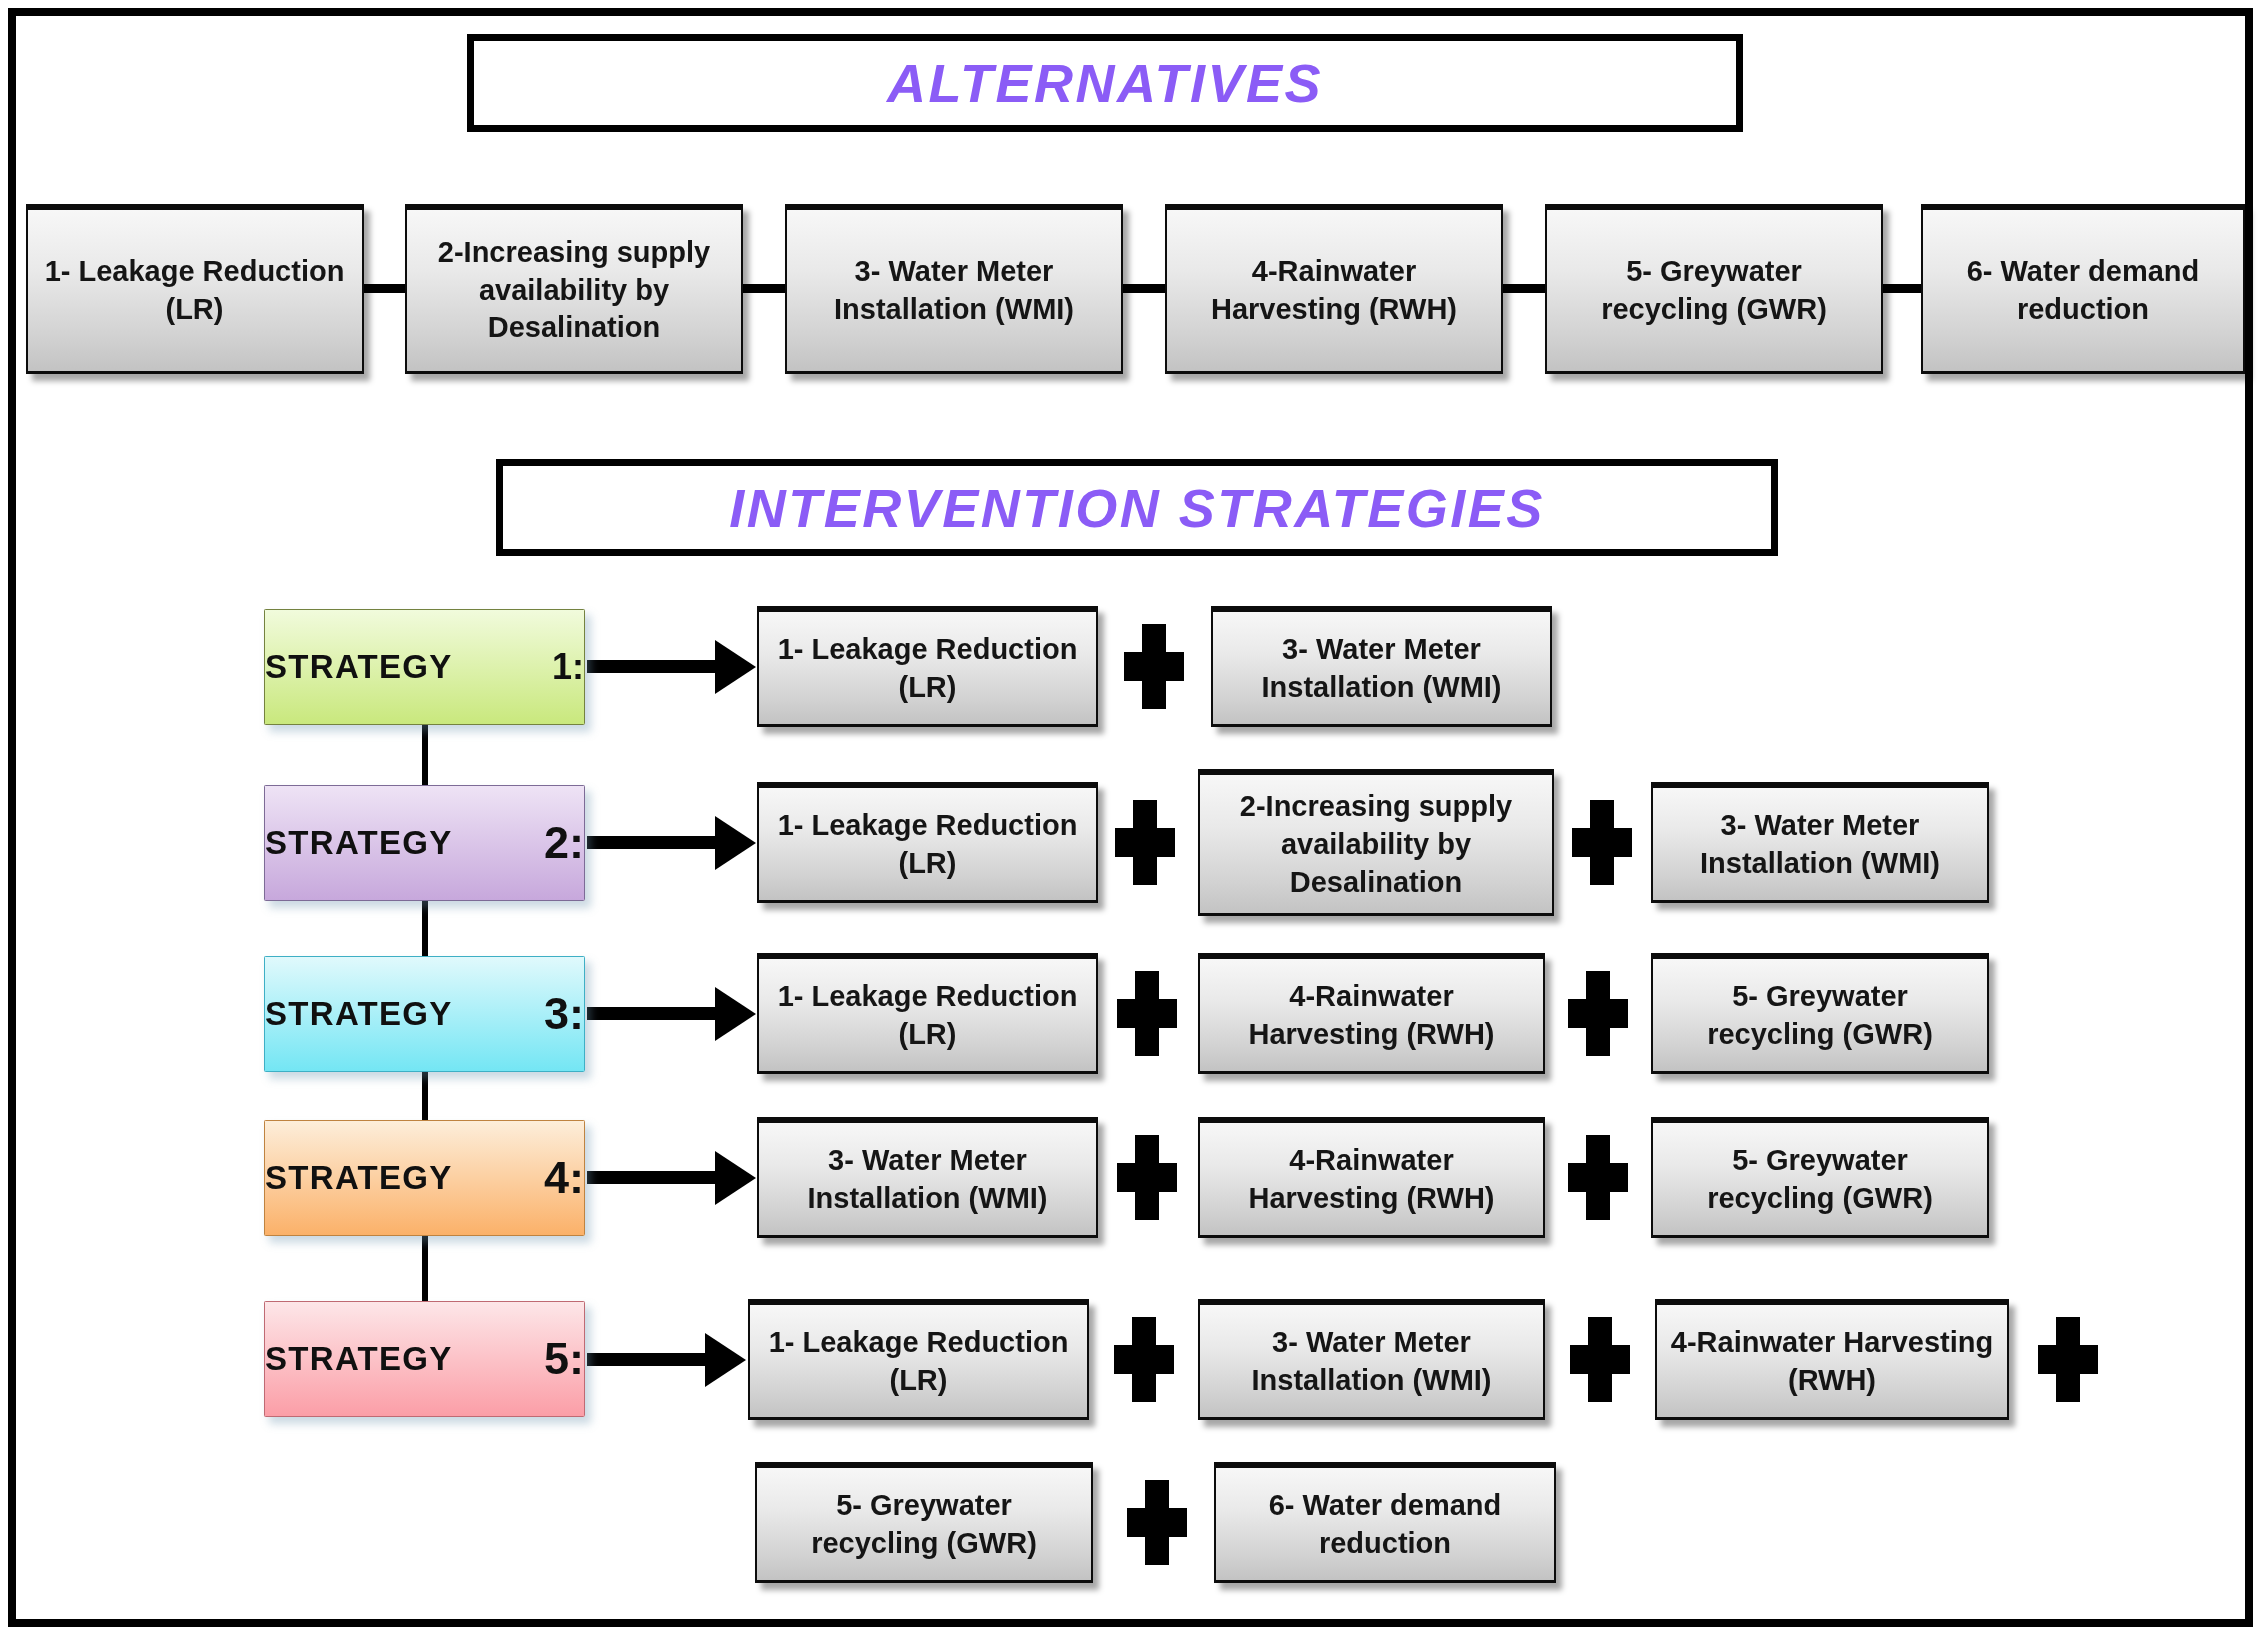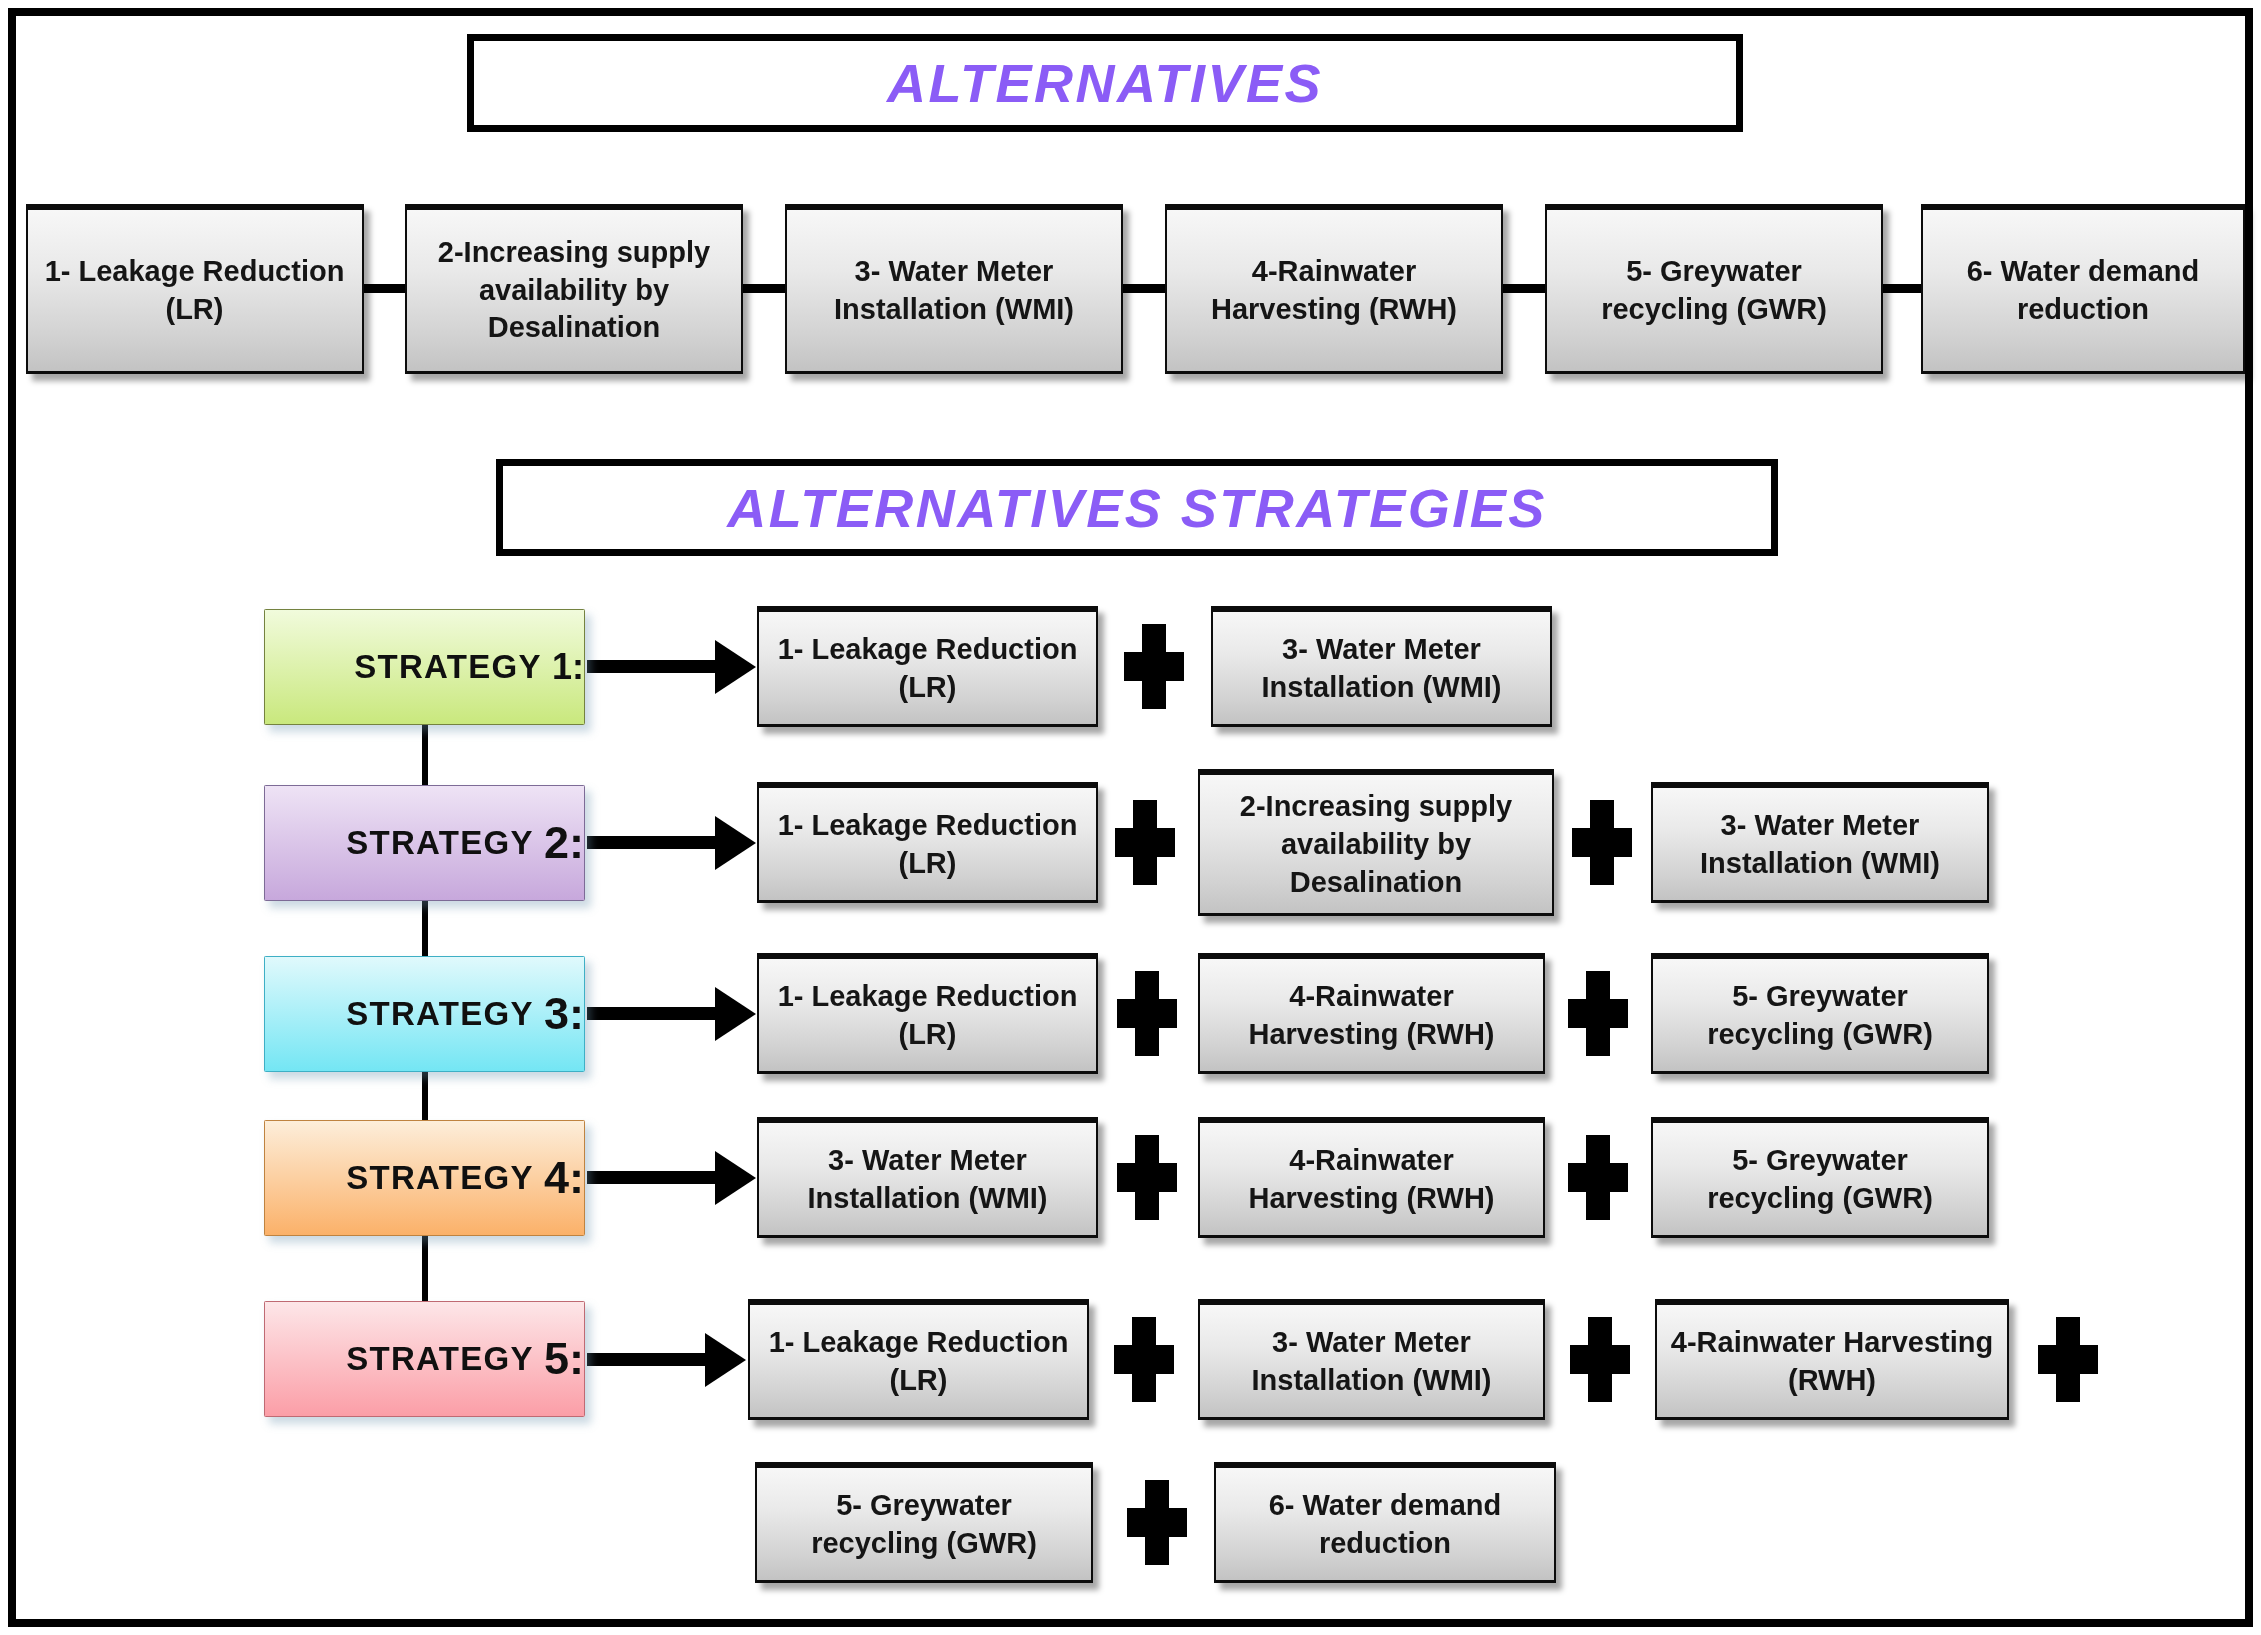--- a/index.html
+++ b/index.html
@@ -23,21 +23,21 @@
         display:flex;align-items:center;justify-content:center;text-align:center;
         font-weight:bold;color:#151515;}
   .alt-box{font-size:29px;line-height:1.3;padding:0 12.7px;}
   .sbox{font-size:29px;line-height:1.32;padding:0 12.7px;}
 
   
   .alt-line{position:absolute;left:191px;top:284px;width:1880px;height:9px;background:#000;z-index:1;}
 
   
   .slabel{position:absolute;width:321px;height:116px;box-sizing:border-box;z-index:2;
-          display:flex;align-items:center;justify-content:flex-end;
+          display:flex;align-items:center;justify-content:space-between;
           border:1.9px solid;border-radius:1.3px;
           box-shadow:5.1px 6.4px 9px rgba(110,150,175,0.35);
           font-weight:bold;color:#101010;white-space:nowrap;}
   .sname{font-size:33px;letter-spacing:1.3px;}
   .snum{font-size:45px;margin-left:10.2px;}
   .s1 .snum{font-size:36px;}
   .s1{background:linear-gradient(180deg,#f1fbdc 0%,#c9e87d 100%);border-color:#74823f;}
   .s2{background:linear-gradient(180deg,#eee3f5 0%,#c7a8dc 100%);border-color:#7d6b96;}
   .s3{background:linear-gradient(180deg,#e0f9fc 0%,#74e6f4 100%);border-color:#3eafc5;}
   .s4{background:linear-gradient(180deg,#fdeeda 0%,#fbb169 100%);border-color:#bf8340;}
@@ -67,21 +67,21 @@
 
   <div class="alt-line"></div>
 
   <div class="gbox alt-box" style="left:25.5px;top:204px;width:338px;height:170px">1- Leakage Reduction (LR)</div>
   <div class="gbox alt-box" style="left:405px;top:204px;width:338px;height:170px">2-Increasing supply availability by Desalination</div>
   <div class="gbox alt-box" style="left:785px;top:204px;width:338px;height:170px">3- Water Meter Installation (WMI)</div>
   <div class="gbox alt-box" style="left:1165px;top:204px;width:338px;height:170px">4-Rainwater Harvesting (RWH)</div>
   <div class="gbox alt-box" style="left:1545px;top:204px;width:338px;height:170px">5- Greywater recycling (GWR)</div>
   <div class="gbox alt-box" style="left:1921px;top:204px;width:324px;height:170px">6- Water demand reduction</div>
 
-  <div class="title-box" id="int-title">ALTERNATIVES STRATEGIES</div>
+  <div class="title-box" id="int-title">INTERVENTION STRATEGIES</div>
 
   <div class="vline" style="top:725px;height:60px"></div>
   <div class="vline" style="top:901px;height:55px"></div>
   <div class="vline" style="top:1072px;height:48px"></div>
   <div class="vline" style="top:1236px;height:66px"></div>
 
   <div class="slabel s1" style="left:264px;top:609px">
     <span class="sname">STRATEGY</span>
     <span class="snum">1:</span>
   </div>

